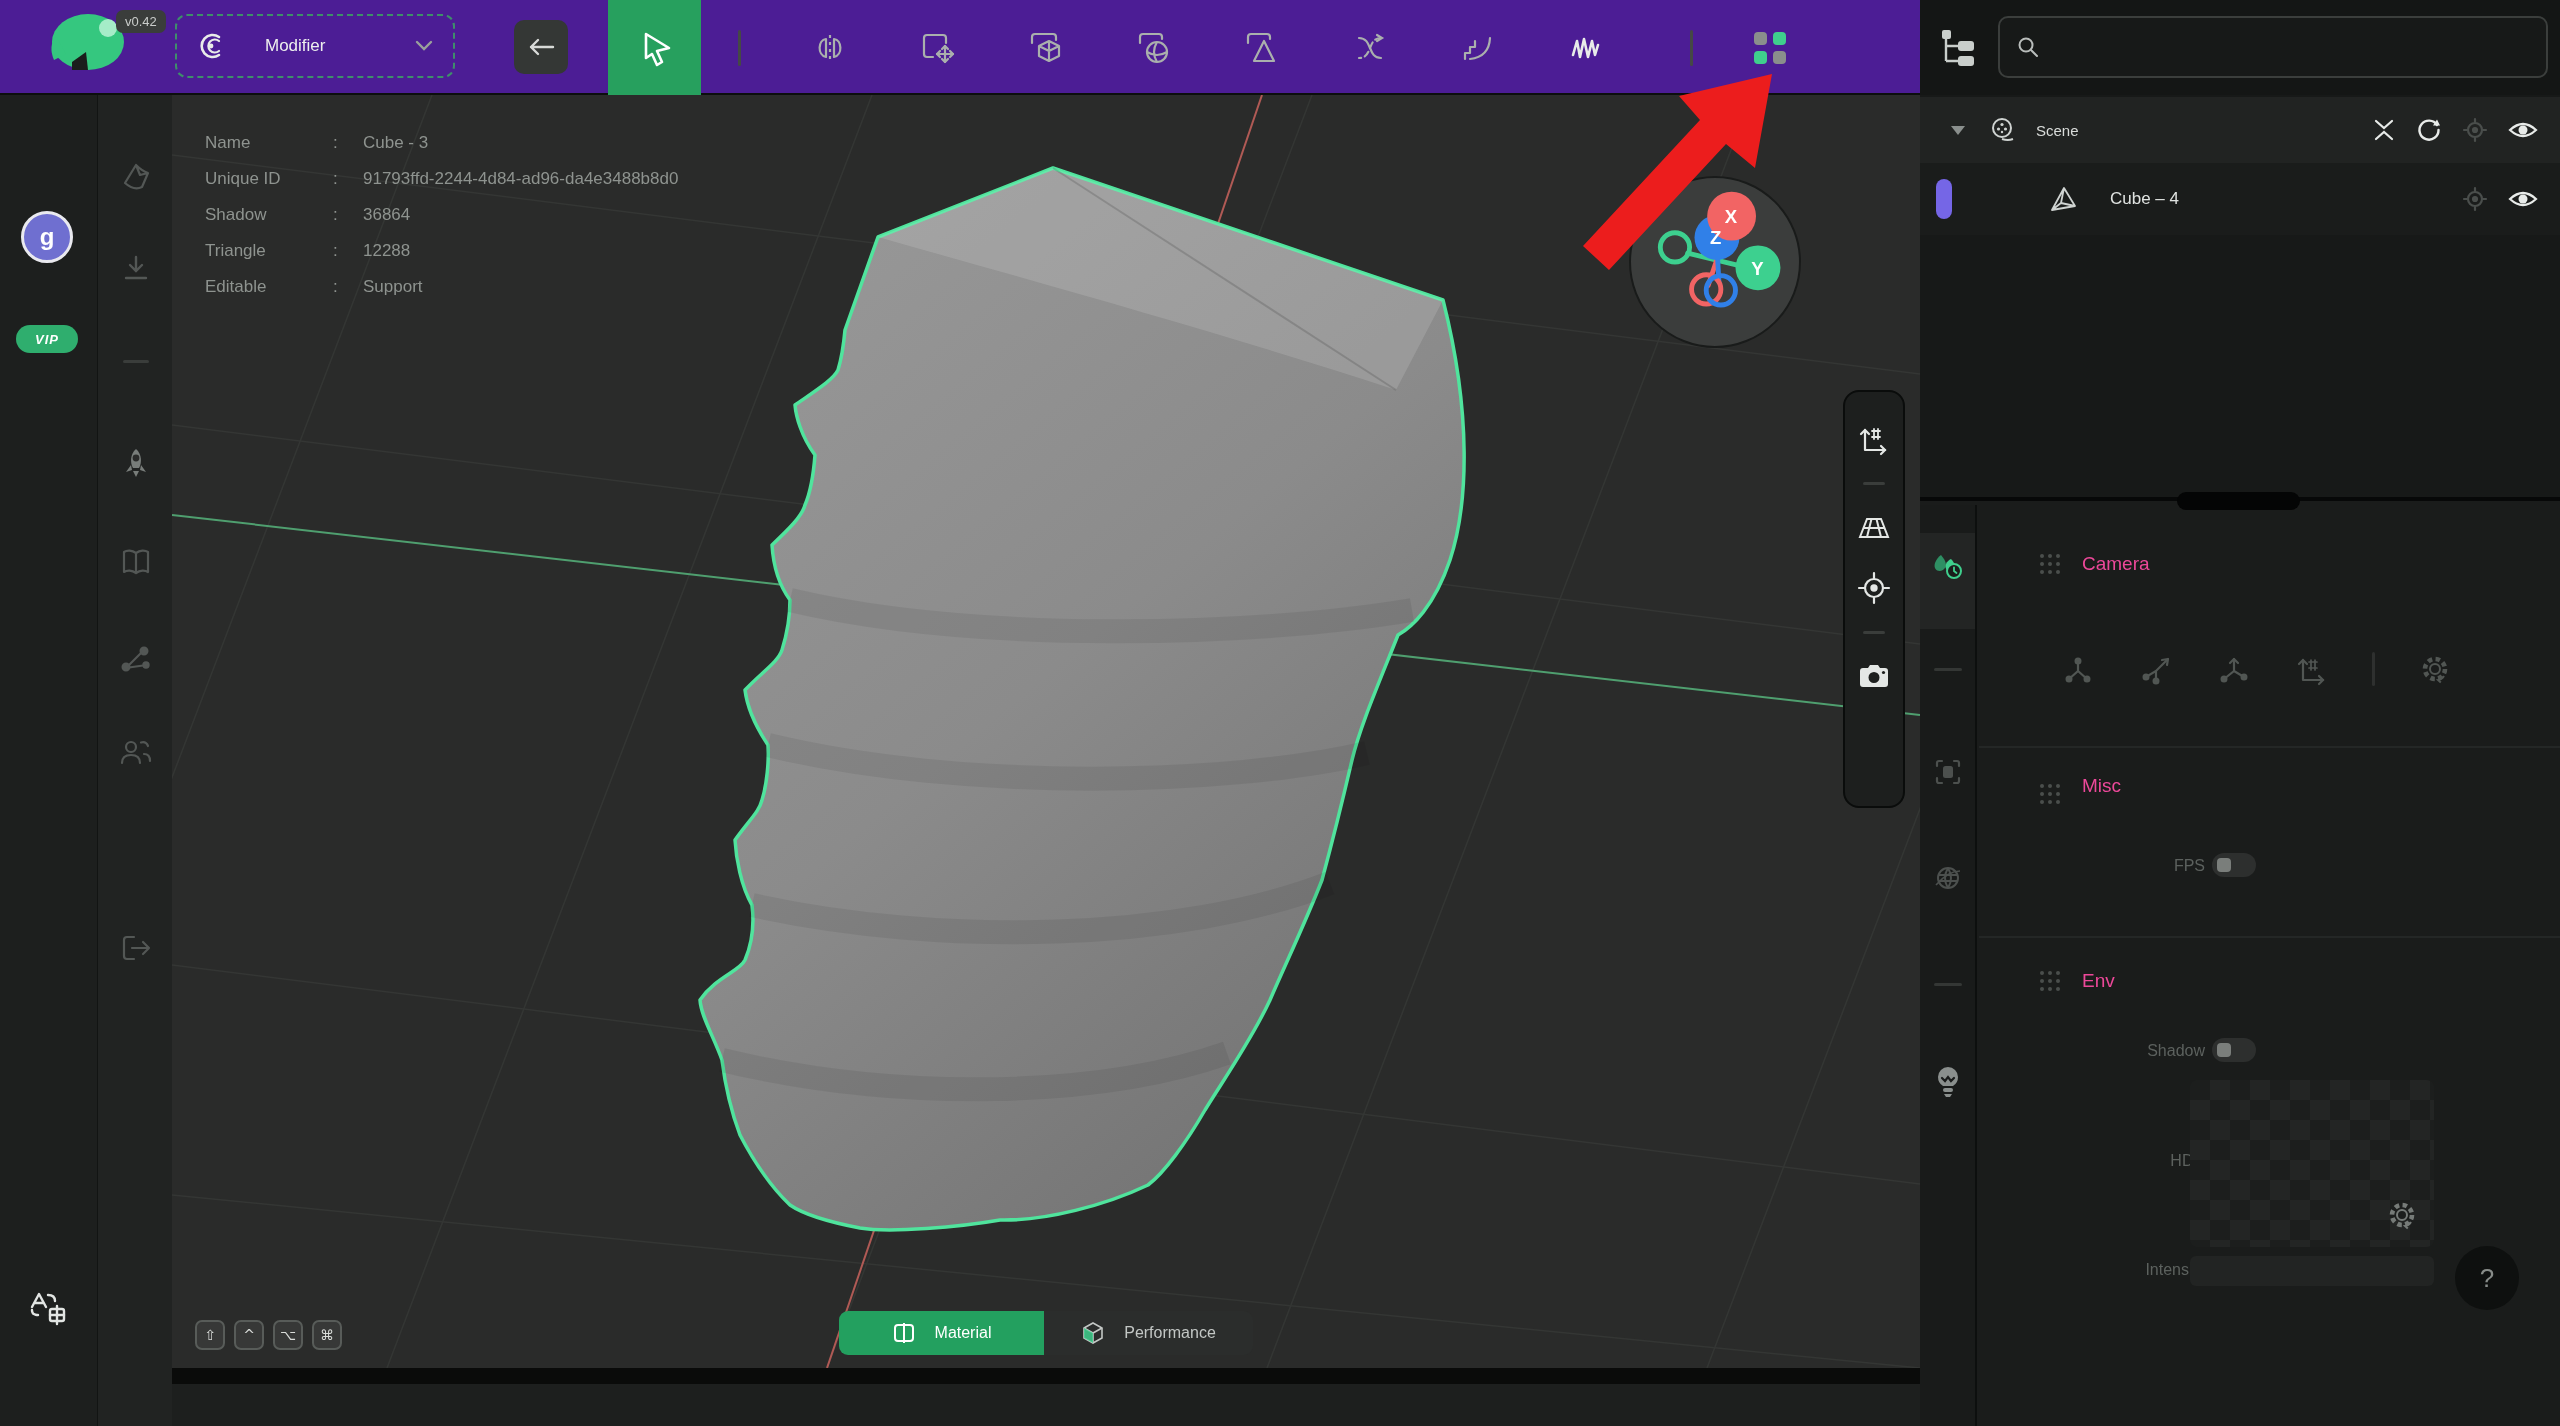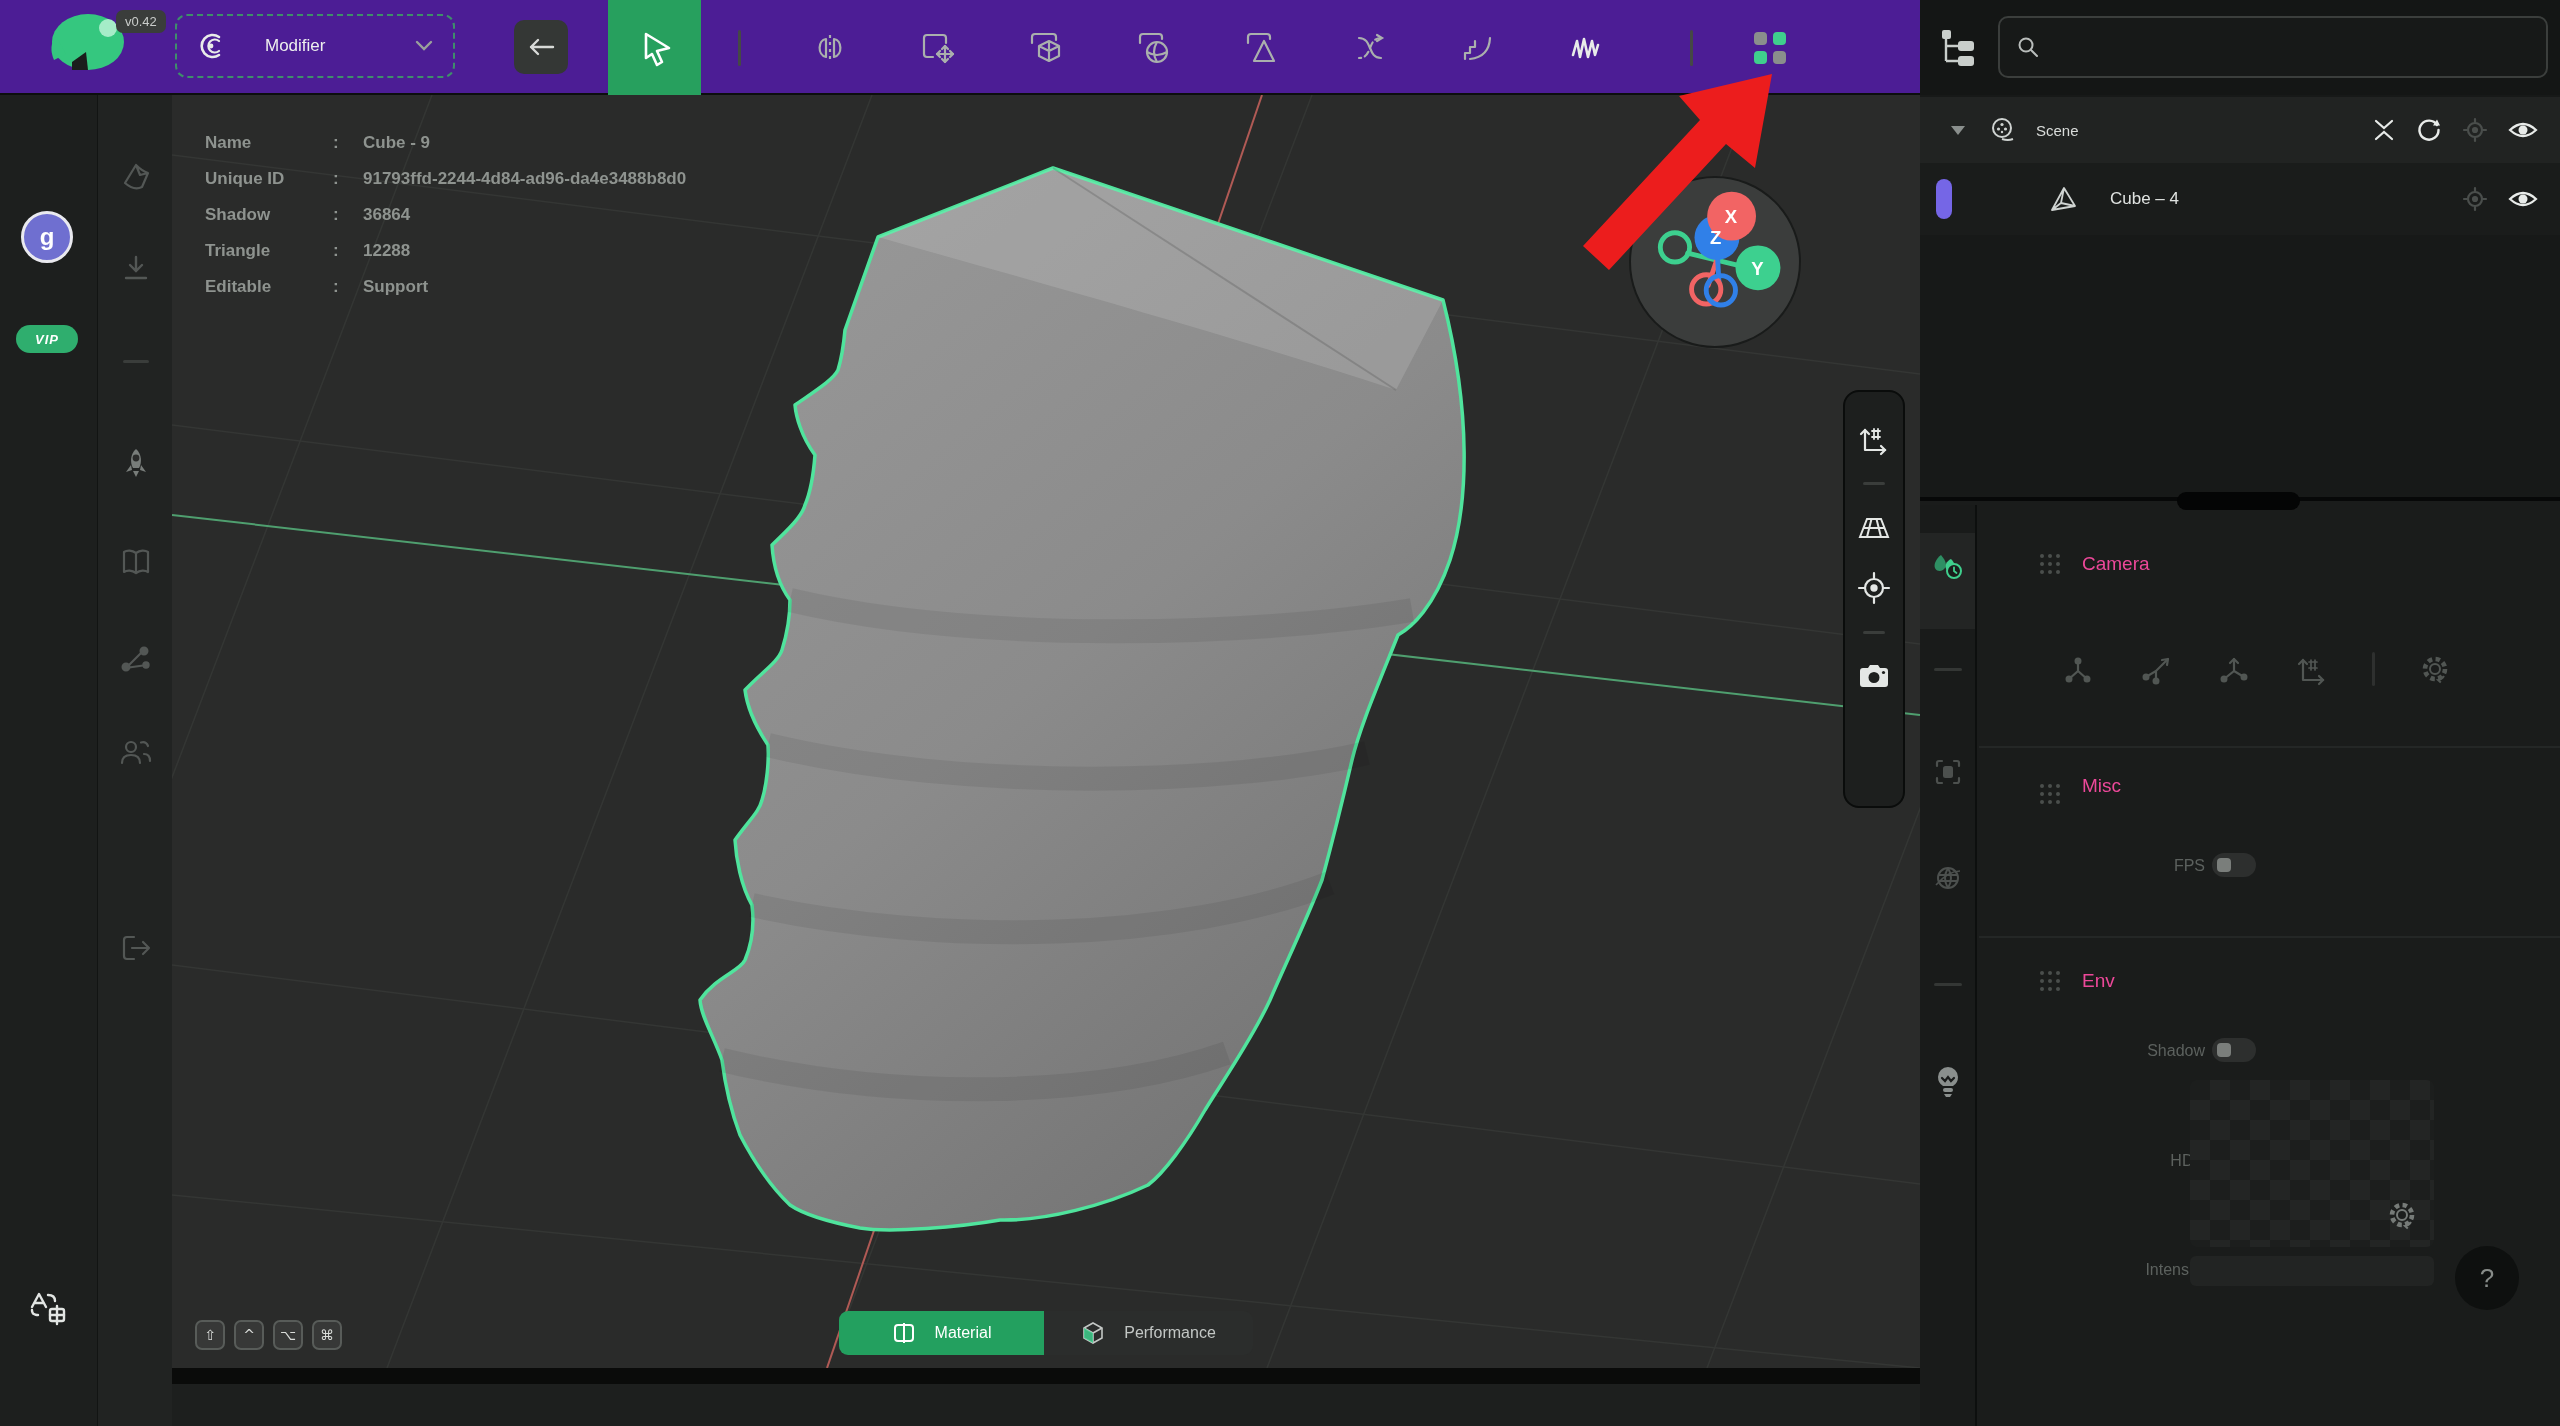--- a/index.html
+++ b/index.html
@@ -37,21 +37,21 @@
   #vip-badge { left:16px; top:230px; width:62px; height:28px; background:#2fae6e; border-radius:14px;
                color:#fff; font-size:13px; font-weight:bold; font-style:italic;
                display:flex; align-items:center; justify-content:center; letter-spacing:1px; }
   #translate-icon { left:28px; top:1196px; }
   .r2item { left:0; width:75px; display:flex; justify-content:center; color:#535755; }
   .r2dash { left:25px; width:26px; height:3px; background:#3a3d3b; border-radius:2px; }
 
   
   #viewport { left:172px; top:95px; width:1748px; height:1273px; background:#2a2b2a; overflow:hidden; }
   #info-overlay { left:33px; top:30px; color:#8e938f; font-size:17px; }
-  .info-row { display:flex; line-height:36px;font-weight:bold; }
+  .info-row { display:flex; line-height:36px; }
   .info-row .lbl { width:128px; }
   .info-row .col { width:30px; }
 
   #gizmo { left:1457px; top:81px; width:172px; height:172px; border-radius:50%;
            background:#3b3d3c; border:2px solid #191b1a; cursor:pointer; }
 
   #vp-toolbar { left:1671px; top:295px; width:62px; height:418px; background:#1d1f1e;
                 border:2px solid #0a0c0b; border-radius:16px; display:flex; flex-direction:column;
                 align-items:center; padding-top:30px; gap:26px; }
   #vp-toolbar .vpt { color:#e4e7e5; cursor:pointer; }
@@ -341,21 +341,21 @@
           <path d="M580,810 C770,852 1010,846 1158,788"></path>
           <path d="M550,965 C730,1008 930,1002 1055,958"></path>
         </g>
       </g>
     </svg>
 
     <div id="info-overlay" class="abs">
       <div class="info-row">
         <span class="lbl">Name</span>
         <span class="col">:</span>
-        <span class="val">Cube - 9</span>
+        <span class="val">Cube - 3</span>
         </div>
       <div class="info-row">
         <span class="lbl">Unique ID</span>
         <span class="col">:</span>
         <span class="val">91793ffd-2244-4d84-ad96-da4e3488b8d0</span>
         </div>
       <div class="info-row">
         <span class="lbl">Shadow</span>
         <span class="col">:</span>
         <span class="val">36864</span>

